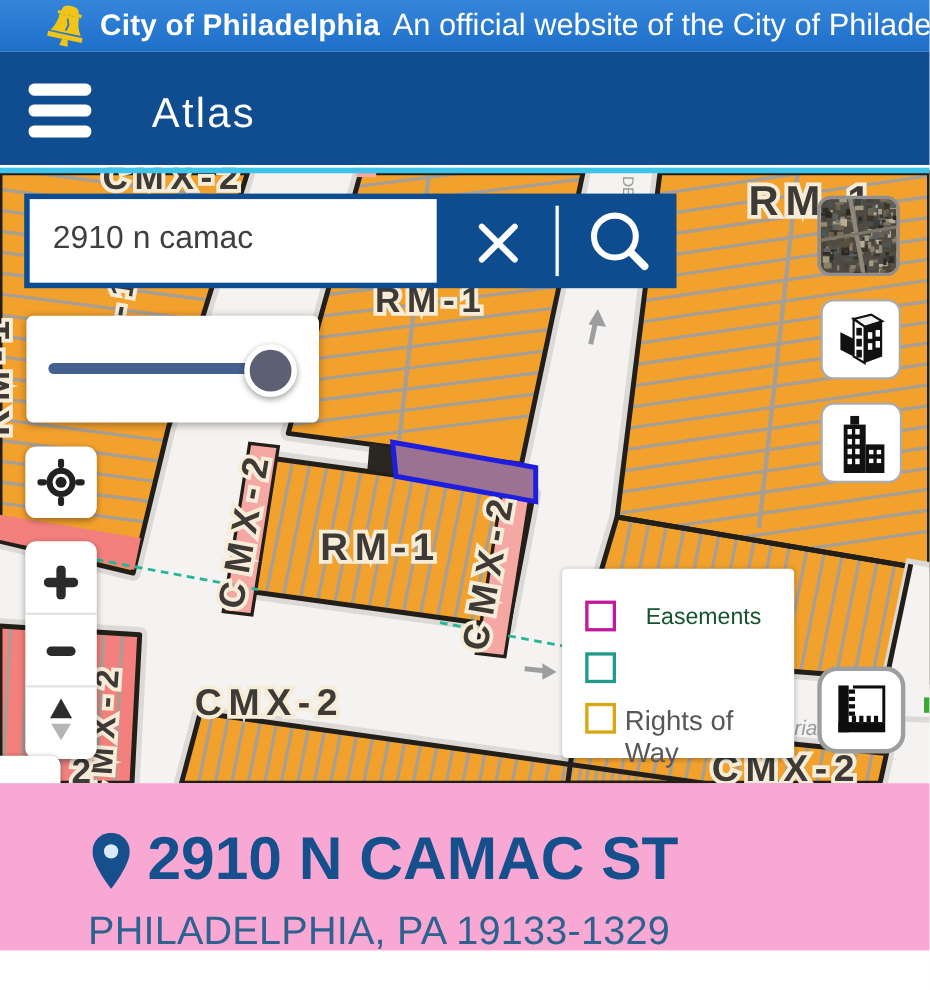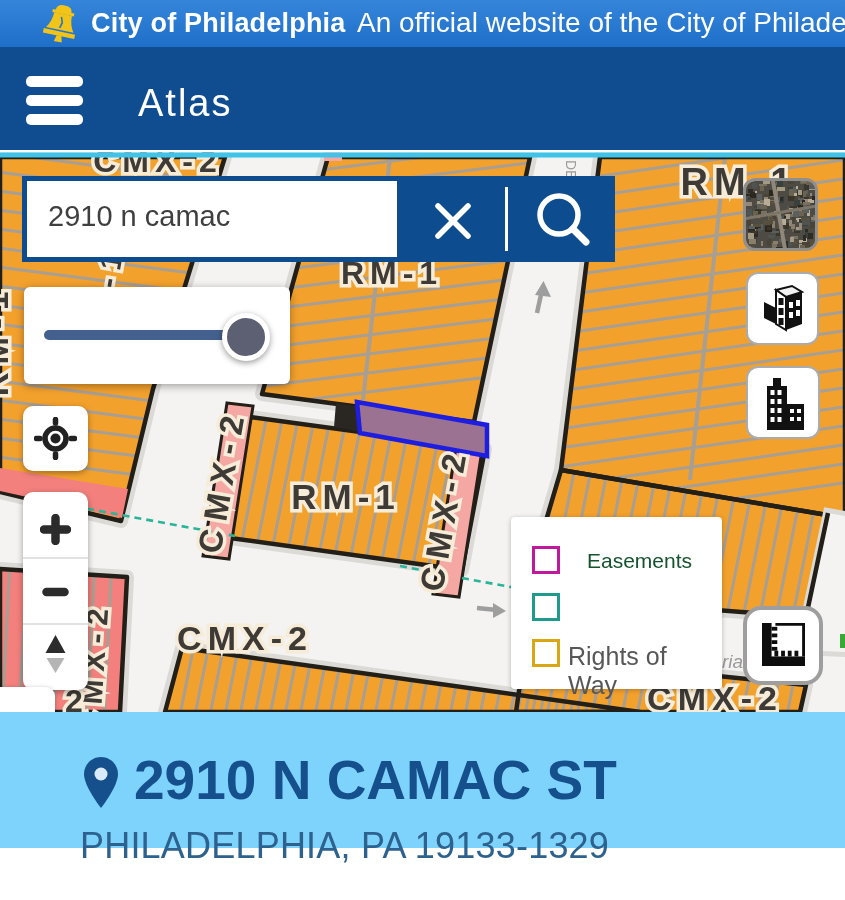--- a/index.html
+++ b/index.html
@@ -651,21 +651,21 @@
         <rect x="20" y="29" width="4" height="6"></rect>
       <rect x="27" y="29" width="4" height="6"></rect>
         <rect x="34" y="29" width="4" height="6"></rect>
     </g>
     <path d="M14 1.5 L43.5 1.5 L43.5 35" fill="none" stroke="#0d0d0d" stroke-width="3"></path>
   </svg>
 </div>
 
 <div class="abs" style="left:-12px;top:687px;width:67px;height:38px;background:#fff;border-radius:9px;box-shadow:0 1px 4px rgba(0,0,0,0.3);"></div>
 
-<div class="abs" style="left:0;top:712px;width:845px;height:136px;background:#7dd3fc;">
+<div class="abs" style="left:0;top:712px;width:845px;height:152px;background:#f9a8d4;">
 
   <svg class="abs" style="left:84px;top:45px;" width="34" height="51" viewBox="0 0 34 51" xmlns="http://www.w3.org/2000/svg">
     <path d="M17 0 C7.6 0 0 7.6 0 17 C0 29.75 17 51 17 51 C17 51 34 29.75 34 17 C34 7.6 26.4 0 17 0 Z" fill="#15508d"></path>
     <circle cx="17" cy="17" r="6.5" fill="#d9eafb"></circle>
   </svg>
 
   <span class="abs" style="left:134px;top:36px;font-size:55px;font-weight:bold;color:#15508d;letter-spacing:0px;">2910 N CAMAC ST</span>
 
   <span class="abs" style="left:80px;top:113px;font-size:36px;color:#2d628f;letter-spacing:0.2px;text-align:center;">PHILADELPHIA, PA 19133-1329</span>
 </div>

